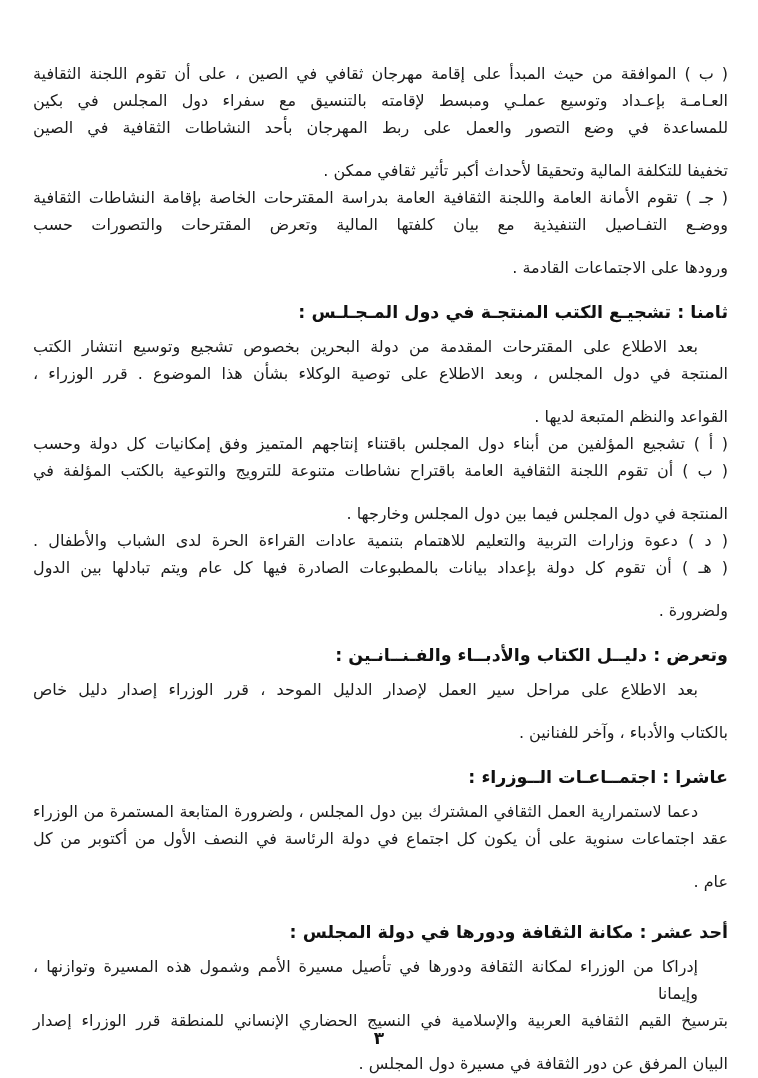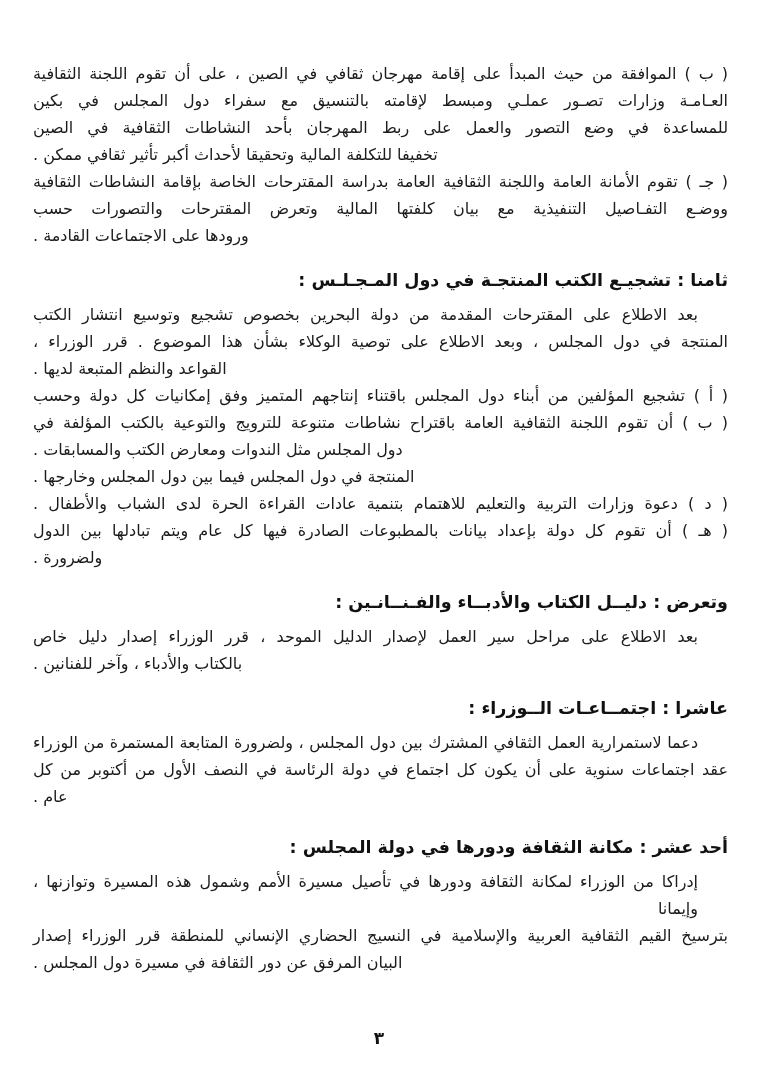--- a/index.html
+++ b/index.html
@@ -22,21 +22,21 @@
     right: 30px;
     width: 695px;
     direction: rtl;
     font-size: 16px;
     line-height: 27px;
   }
   .block { margin: 0; }
   .para { margin-top: 4px; }
   .line { min-height: 27px; }
   .l-justify { text-align: justify; text-align-last: justify; }
-  .l-center  { text-align: left; }
+  .l-center  { text-align: right; margin-top: 16px; }
   .indent    { padding-right: 30px; }
   .heading {
     font-weight: bold;
     font-size: 17.5px;
     line-height: 30px;
     text-align: right;
     margin-top: 16px;
     margin-bottom: 6px;
     color: #111111;
   }
@@ -54,41 +54,40 @@
     color: #111111;
   }
 </style>
 </head>
 <body>
 
 <div class="page">
   <main class="content" dir="rtl">
       <div class="block item">
         <div class="line l-justify"><span class="marker">( ب ) </span>الموافقة من حيث المبدأ على إقامة مهرجان ثقافي في الصين ، على أن تقوم اللجنة الثقافية</div>
-        <div class="line l-justify">العـامـة وزارات تصـور عملـي ومبسط لإقامته بالتنسيق مع سفراء دول المجلس في بكين</div>
+        <div class="line l-justify">العـامـة بإعـداد وتوسيع عملـي ومبسط لإقامته بالتنسيق مع سفراء دول المجلس في بكين</div>
         <div class="line l-justify">للمساعدة في وضع التصور والعمل على ربط المهرجان بأحد النشاطات الثقافية في الصين</div>
         <div class="line l-center">تخفيفا للتكلفة المالية وتحقيقا لأحداث أكبر تأثير ثقافي ممكن .</div>
       </div>
       <div class="block item">
         <div class="line l-justify"><span class="marker">( جـ ) </span>تقوم الأمانة العامة واللجنة الثقافية العامة بدراسة المقترحات الخاصة بإقامة النشاطات الثقافية</div>
         <div class="line l-justify">ووضـع التفـاصيل التنفيذية مع بيان كلفتها المالية وتعرض المقترحات والتصورات حسب</div>
         <div class="line l-center">ورودها على الاجتماعات القادمة .</div>
       </div>
       <div class="heading">ثامنا : تشجيـع الكتب المنتجـة في دول المـجـلـس :</div>
       <div class="block para">
         <div class="line l-justify indent">بعد الاطلاع على المقترحات المقدمة من دولة البحرين بخصوص تشجيع وتوسيع انتشار الكتب</div>
         <div class="line l-justify">المنتجة في دول المجلس ، وبعد الاطلاع على توصية الوكلاء بشأن هذا الموضوع . قرر الوزراء ،</div>
       </div>
       <div class="block item">
         <div class="line l-center">القواعد والنظم المتبعة لديها .</div>
         <div class="line l-justify"><span class="marker">( أ ) </span>تشجيع المؤلفين من أبناء دول المجلس باقتناء إنتاجهم المتميز وفق إمكانيات كل دولة وحسب</div>
       </div>
       <div class="block item">
         <div class="line l-justify"><span class="marker">( ب ) </span>أن تقوم اللجنة الثقافية العامة باقتراح نشاطات متنوعة للترويج والتوعية بالكتب المؤلفة في</div>
-        <div class="line l-center">دول المجلس مثل الندوات ومعارض الكتب والمسابقات .</div>
       </div>
       <div class="block item">
         <div class="line l-center">المنتجة في دول المجلس فيما بين دول المجلس وخارجها .</div>
       </div>
       <div class="block item">
         <div class="line l-justify"><span class="marker">( د ) </span>دعوة وزارات التربية والتعليم للاهتمام بتنمية عادات القراءة الحرة لدى الشباب والأطفال .</div>
       </div>
       <div class="block item">
         <div class="line l-justify"><span class="marker">( هـ ) </span>أن تقوم كل دولة بإعداد بيانات بالمطبوعات الصادرة فيها كل عام ويتم تبادلها بين الدول</div>
         <div class="line l-center">ولضرورة .</div>

